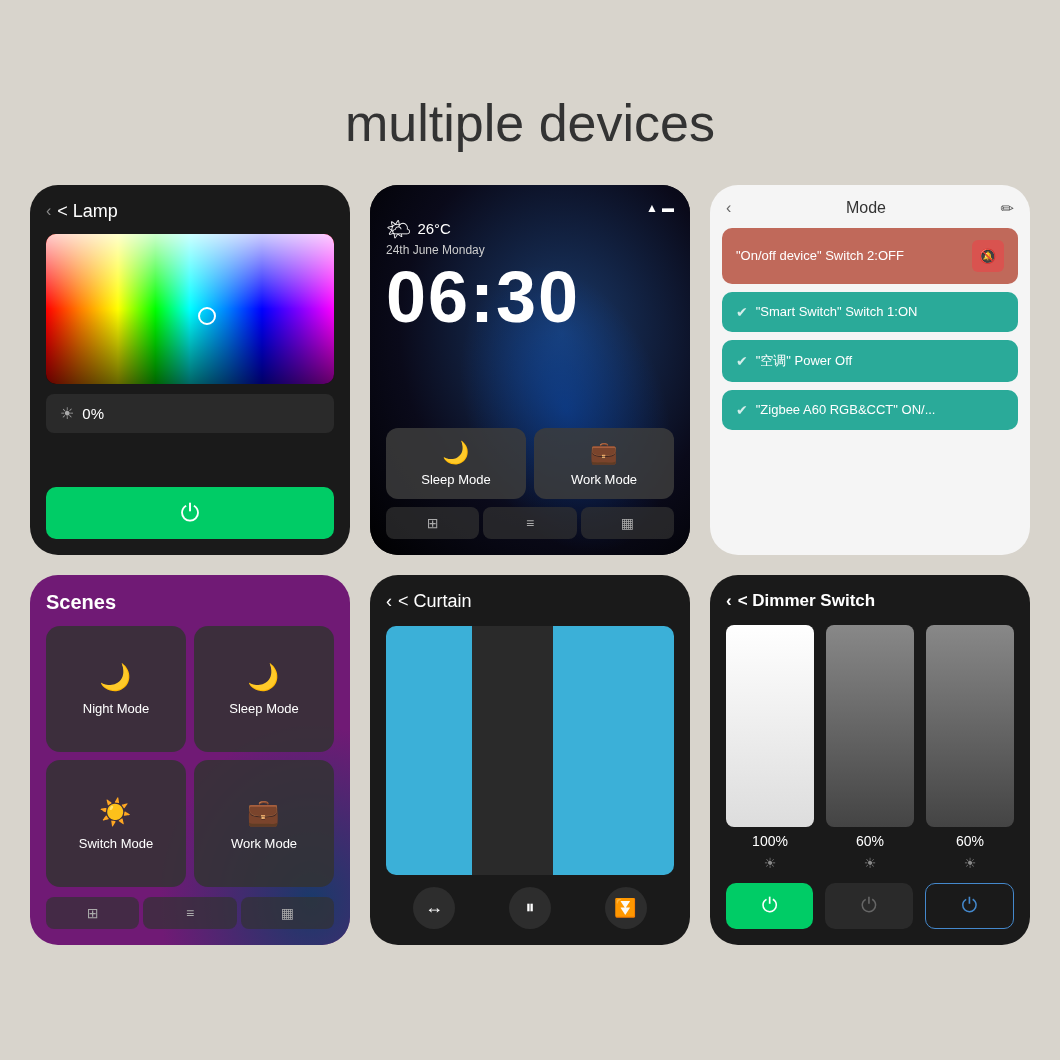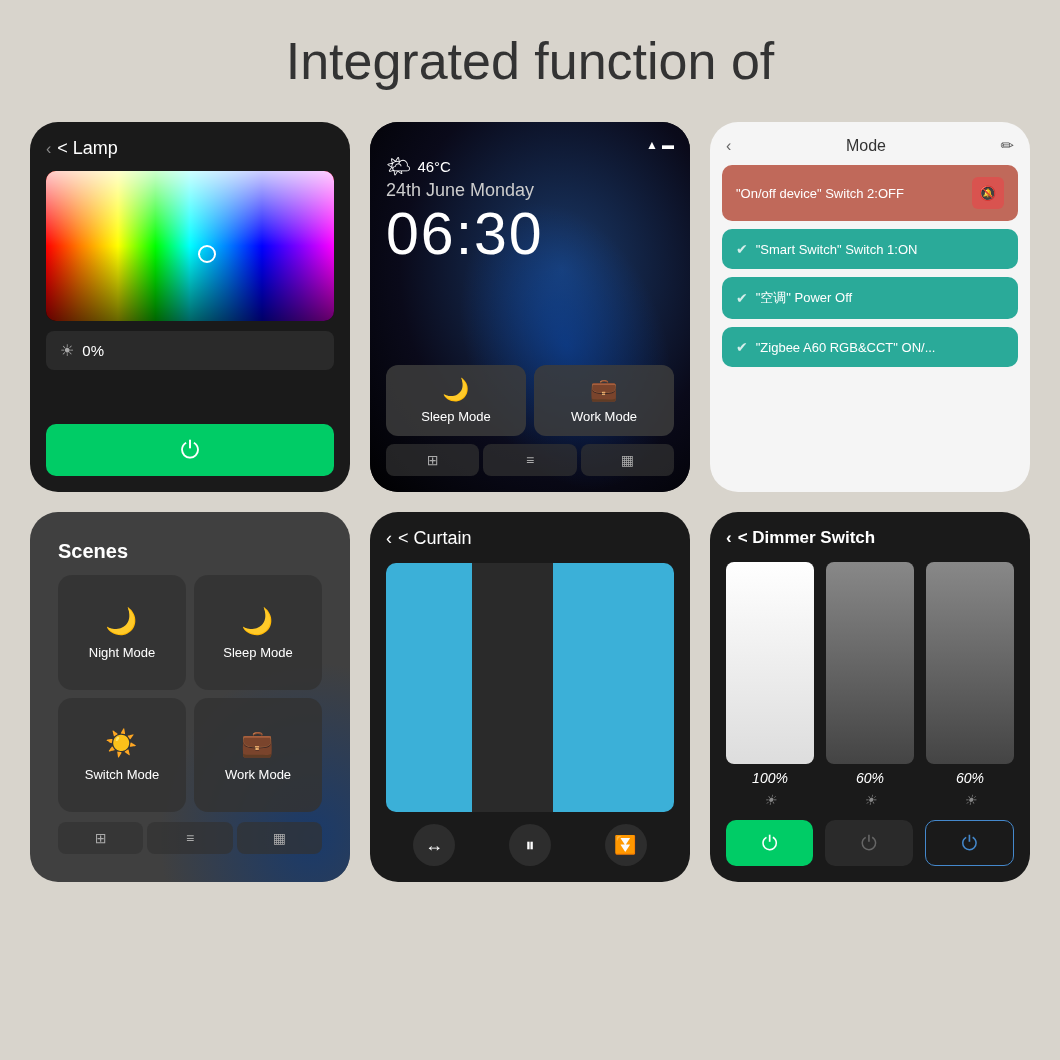--- a/index.html
+++ b/index.html
@@ -145,24 +145,24 @@
     .wifi-battery { display: flex; gap: 4px; align-items: center; color: white; font-size: 12px; }
     .weather-row {
       display: flex;
       align-items: center;
       gap: 6px;
       color: #fff;
       font-size: 15px;
       margin-bottom: 2px;
     }
     .cloud-sun { font-size: 20px; }
-    .date-row { color: #ccc; font-size: 18px; margin-bottom: 4px; }
+    .date-row { color: #ccc; font-size: 12px; margin-bottom: 4px; }
     .clock-time {
-      font-size: 59px;
-      font-weight: 400;
+      font-size: 72px;
+      font-weight: 700;
       color: #fff;
       letter-spacing: 2px;
       line-height: 1;
       margin-bottom: 10px;
     }
     .mode-buttons {
       display: grid;
       grid-template-columns: 1fr 1fr;
       gap: 8px;
       margin-top: auto;
@@ -241,24 +241,24 @@
       height: 32px;
       display: flex;
       align-items: center;
       justify-content: center;
       font-size: 14px;
     }
     .scene-check { font-size: 14px; color: rgba(255,255,255,0.8); }
 
     
     .scenes-card {
-      background: #404040;
-      display: flex;
-      flex-direction: column;
-      padding: 28px;
+      background: #701a75;
+      display: flex;
+      flex-direction: column;
+      padding: 16px;
       position: relative;
       overflow: hidden;
     }
     .scenes-bg {
       position: absolute;
       bottom: 0; right: 0;
       width: 60%;
       height: 60%;
       background: radial-gradient(ellipse at 80% 80%, #1a3a6a 0%, transparent 70%);
     }
@@ -374,21 +374,20 @@
       font-size: 17px;
       font-weight: 600;
       margin-bottom: 14px;
     }
     .dimmer-sliders {
       display: flex;
       gap: 12px;
       flex: 1;
       align-items: flex-end;
       margin-bottom: 12px;
-      font-style: italic;
     }
     .dimmer-slider-col {
       flex: 1;
       display: flex;
       flex-direction: column;
       align-items: center;
       gap: 6px;
       height: 100%;
     }
     .slider-track {
@@ -432,21 +431,22 @@
     .dimmer-power-btn.outlined {
       background: transparent;
       border: 1px solid #4488cc;
       color: #4488cc;
     }
   </style>
 </head>
 <body>
 
 <div class="page-title">
-  <span>Integrated function of</span><br>
+  <br>
+  <span>multiple devices</span>
 </div>
 
 <div class="grid">
 
   <div class="phone-card lamp-card">
     <div class="lamp-header">
       <span class="chevron">‹</span>
       <span>&lt; Lamp</span>
     </div>
     <div class="color-picker">
@@ -468,21 +468,21 @@
     <div class="clock-content">
       <div class="clock-top">
         <div></div>
         <div class="wifi-battery">
           <span>▲</span>
           <span>▬</span>
         </div>
       </div>
       <div class="weather-row">
         <span class="cloud-sun">🌤</span>
-        <span>46°C</span>
+        <span>26°C</span>
       </div>
       <div class="date-row">24th June  Monday</div>
       <div class="clock-time">06:30</div>
       <div class="mode-buttons">
         <div class="mode-btn">
           <span class="mode-btn-icon">🌙</span>
           <span>Sleep Mode</span>
         </div>
         <div class="mode-btn">
           <span class="mode-btn-icon">💼</span>

